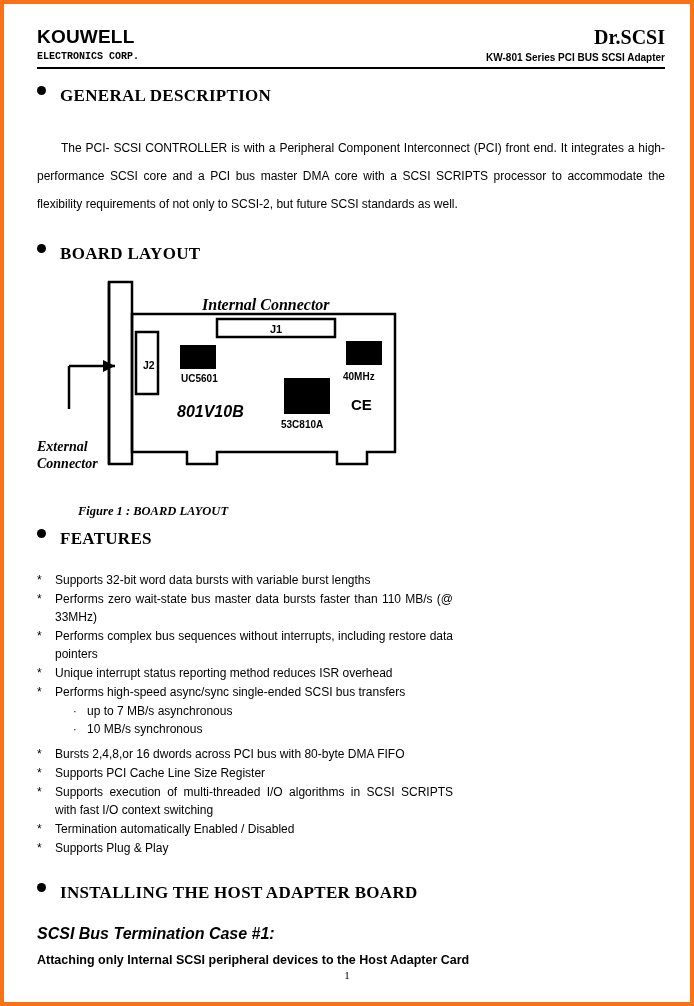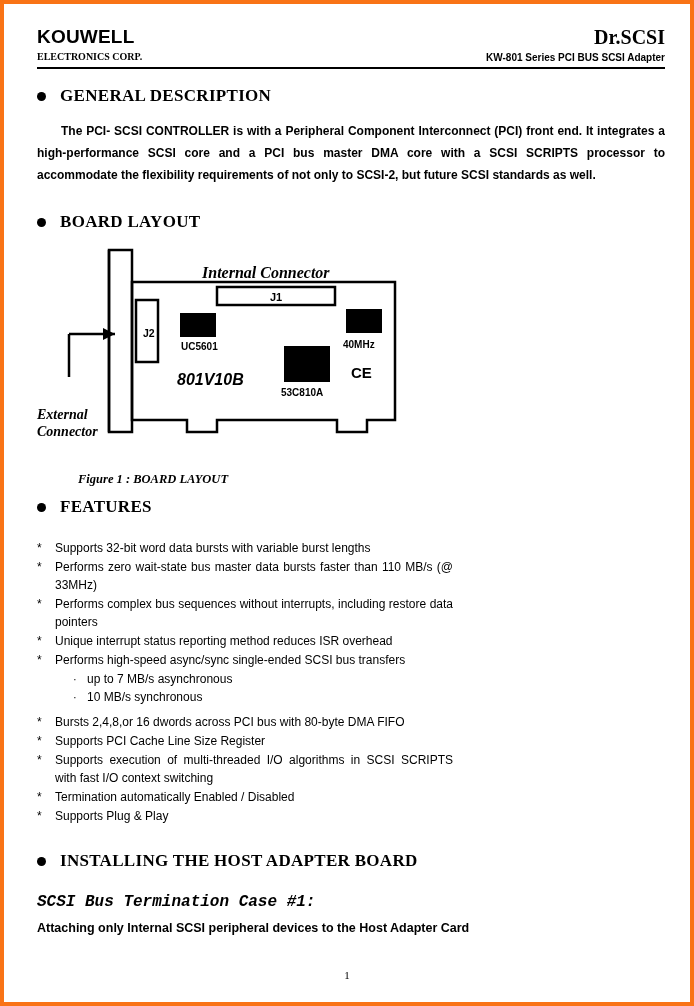--- a/index.html
+++ b/index.html
@@ -39,21 +39,21 @@
     position: absolute;
     left: 0; top: 0;
     font-family: "Liberation Sans", sans-serif;
     font-weight: bold;
     font-size: 19px;
     letter-spacing: 0.2px;
   }
   .hdr-left-sub {
     position: absolute;
     left: 0; top: 25px;
-    font-family: Liberation Serif, serif;
+    font-family: Liberation Mono, monospace;
     font-weight: bold;
     font-size: 10px;
   }
   .hdr-right-main {
     position: absolute;
     right: 0; top: 0;
     font-family: "Liberation Serif", serif;
     font-weight: bold;
     font-size: 20px;
   }
@@ -71,47 +71,45 @@
     left: 0;
     top: 41px;
     width: 628px;
     height: 2px;
     background: #000;
   }
 
   
   .sec-head {
     display: flex;
-    align-items: center;
     margin-top: 18px;
   }
   .bullet {
     display: inline-block;
     width: 9px;
     height: 9px;
     border-radius: 50%;
     background: #000;
     margin-right: 14px;
     flex: none;
   }
   .sec-title {
     font-family: "Liberation Serif", serif;
     font-weight: bold;
     font-size: 17px;
     letter-spacing: 0.3px;
   }
 
   
   .para {
-    margin-top: 14px;
+    margin-top: 28px;
     font-size: 12px;
-    line-height: 22px;
+    line-height: 28px;
     text-align: justify;
     text-indent: 24px;
-    font-weight: bold;
   }
 
   
   .figure-wrap {
     position: relative;
     height: 228px;
     margin-top: 10px;
   }
   .fig-caption {
     font-family: "Liberation Serif", serif;
@@ -153,21 +151,21 @@
     flex: none;
     font-size: 11px;
   }
 
   
   .install-head {
     margin-top: 26px;
   }
   .case-title {
     margin-top: 22px;
-    font-family: Liberation Mono, monospace;
+    font-family: Liberation Sans, sans-serif;
     font-weight: bold;
     font-style: italic;
     font-size: 16px;
   }
   .case-sub {
     margin-top: 10px;
     font-family: "Liberation Sans", sans-serif;
     font-weight: bold;
     font-size: 12.5px;
   }

